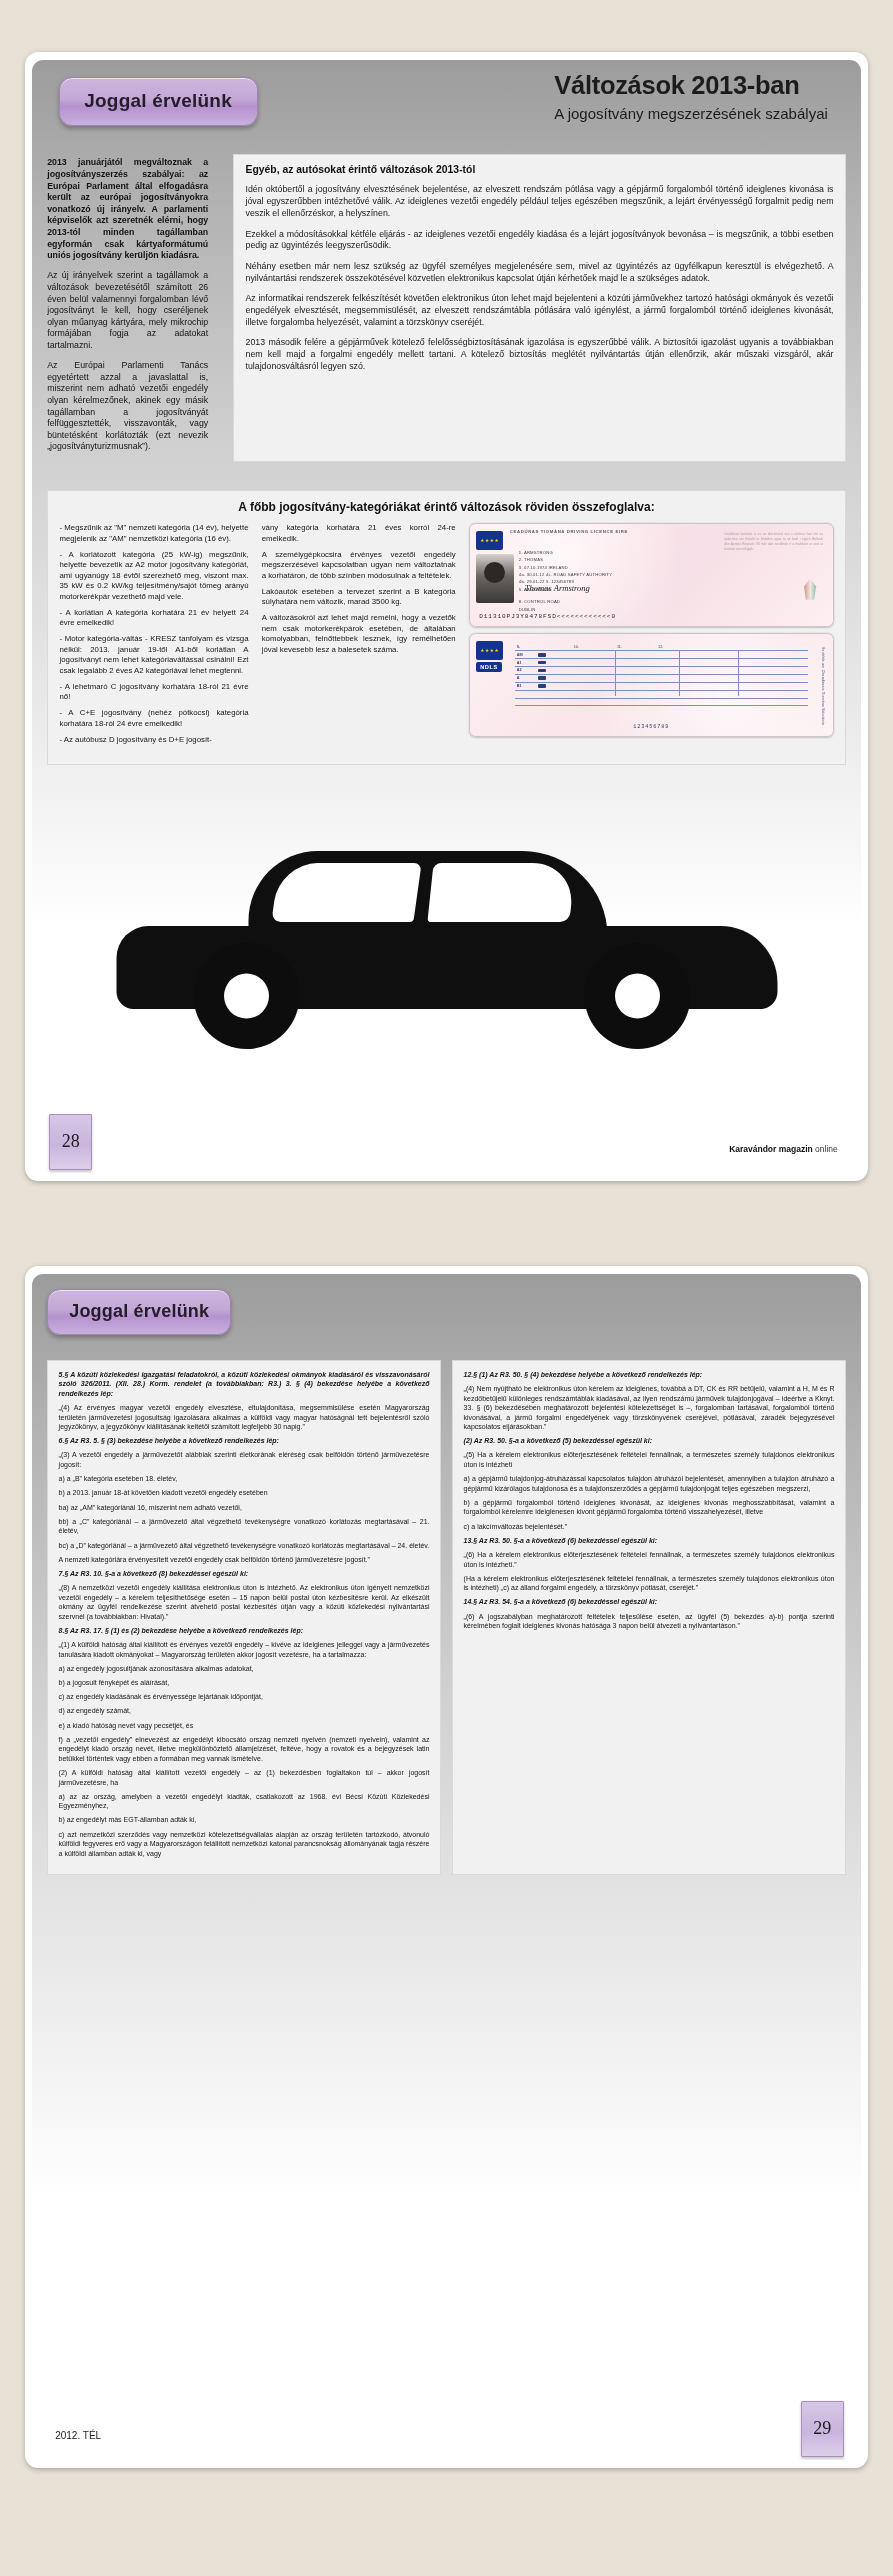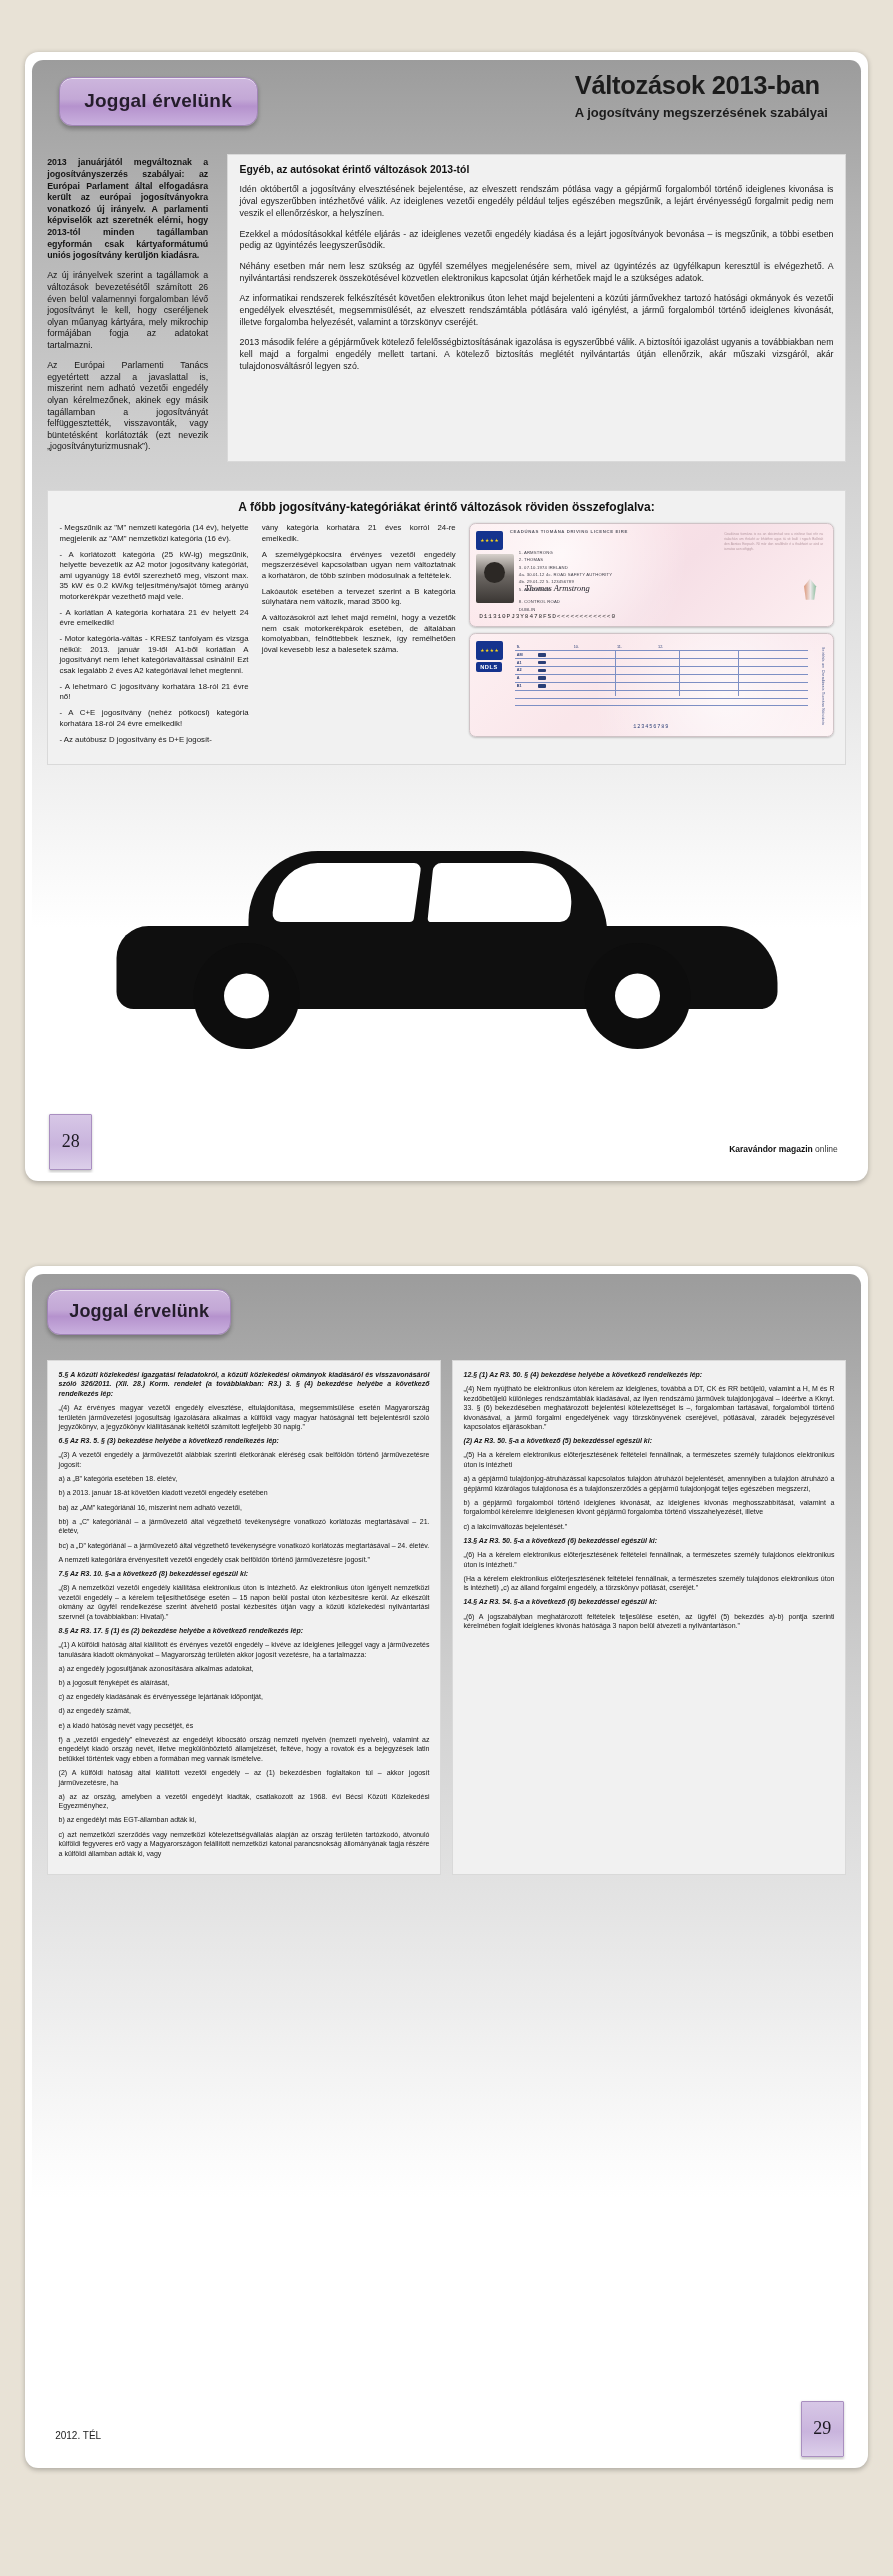--- a/index.html
+++ b/index.html
@@ -63,27 +63,27 @@
     padding: 17px 21px 0 21px;
   }
   .top-header .brand { position: absolute; left: 26.5px; top: 17px; }
   .title-block {
     position: absolute; right: 33px; top: 11.3px; text-align: left;
   }
   .title-main {
     font-size: 25.5px; font-weight: bold; color: #1c1c1c; letter-spacing: -0.3px;
   }
   .title-sub {
-    font-size: 13px; font-weight: bold; color: #1c1c1c; margin-top: 4.7px;
+    font-size: 15px; font-weight: normal; color: #1c1c1c; margin-top: 4.7px;
   }
 
   
   .cols {
     display: flex;
-    gap: 19px;
+    gap: 25px;
     padding: 7px 15px;
     justify-content: space-between;
   }
   .col-intro {
     width: 161px;
     flex: none;
     font-size: 8.8px;
     line-height: 1.32;
     text-align: justify;
     color: #141414;

